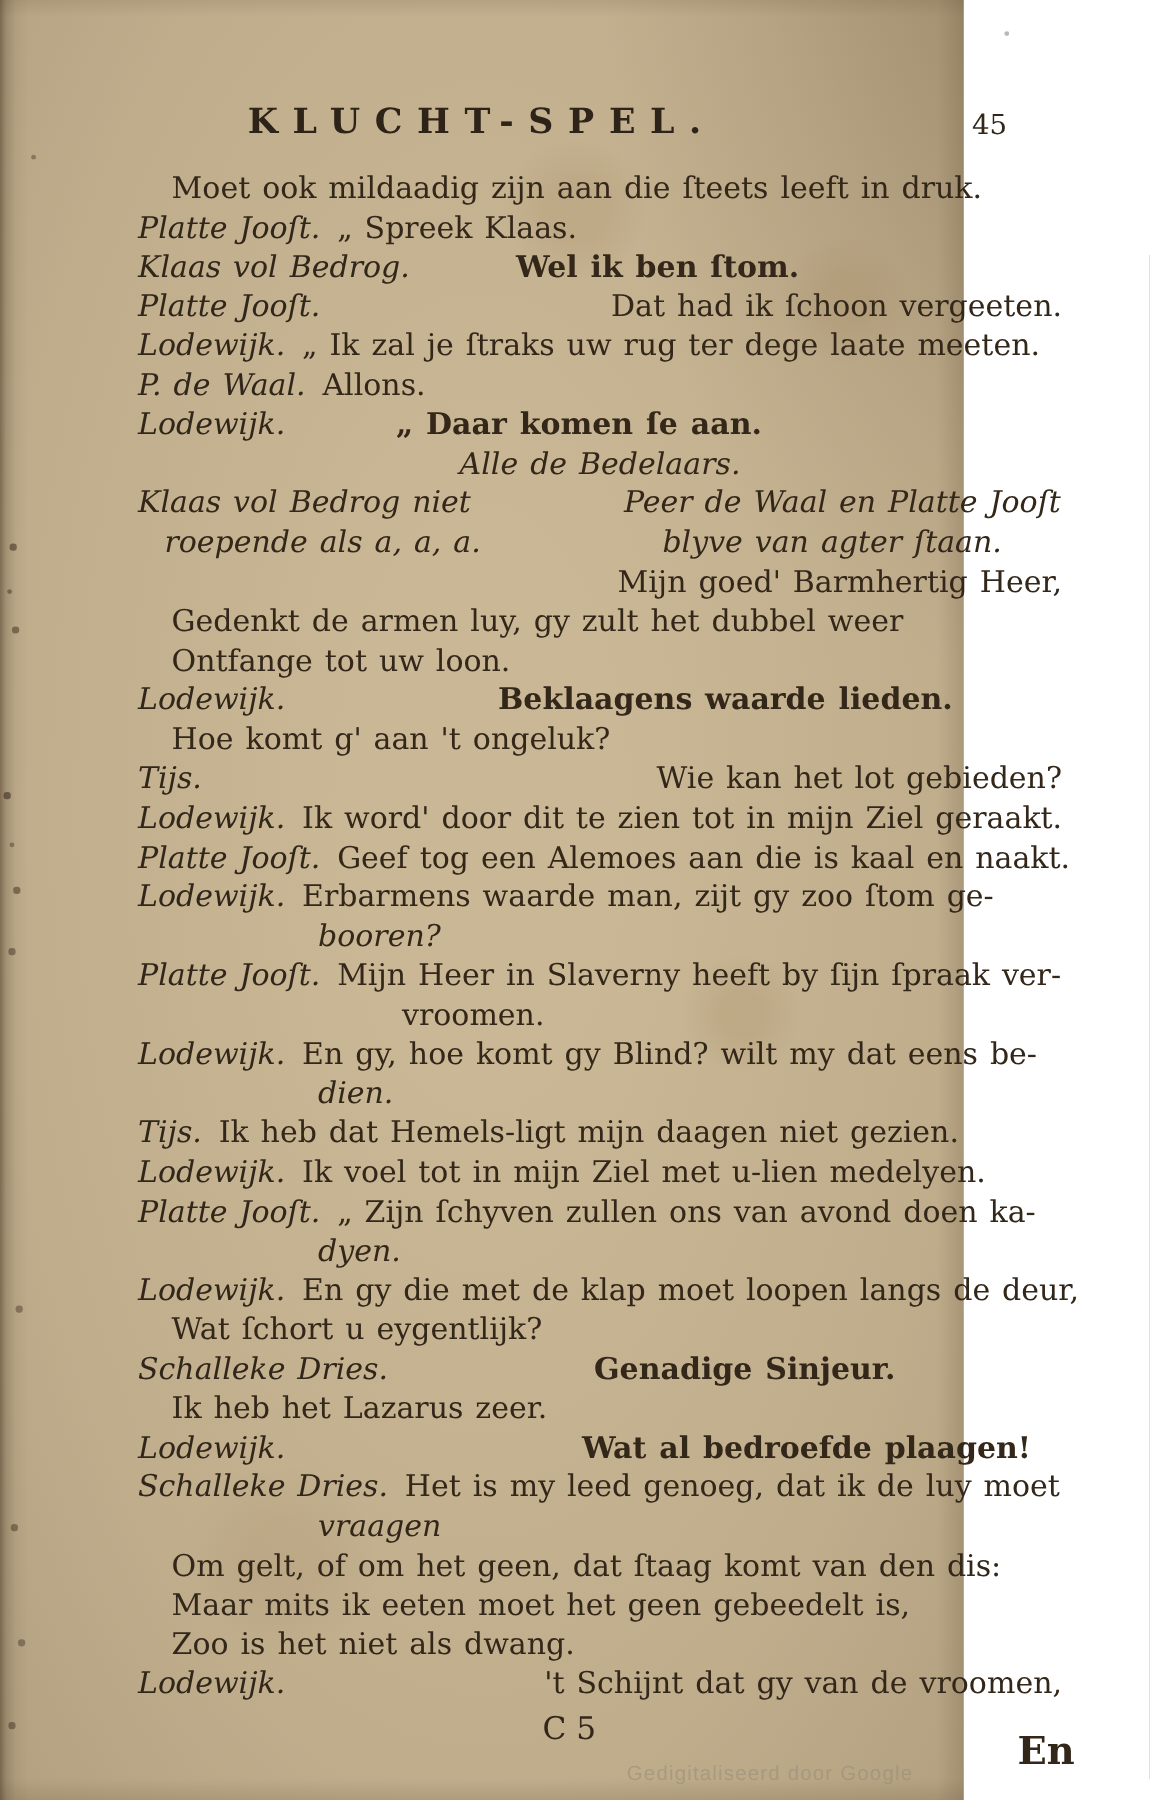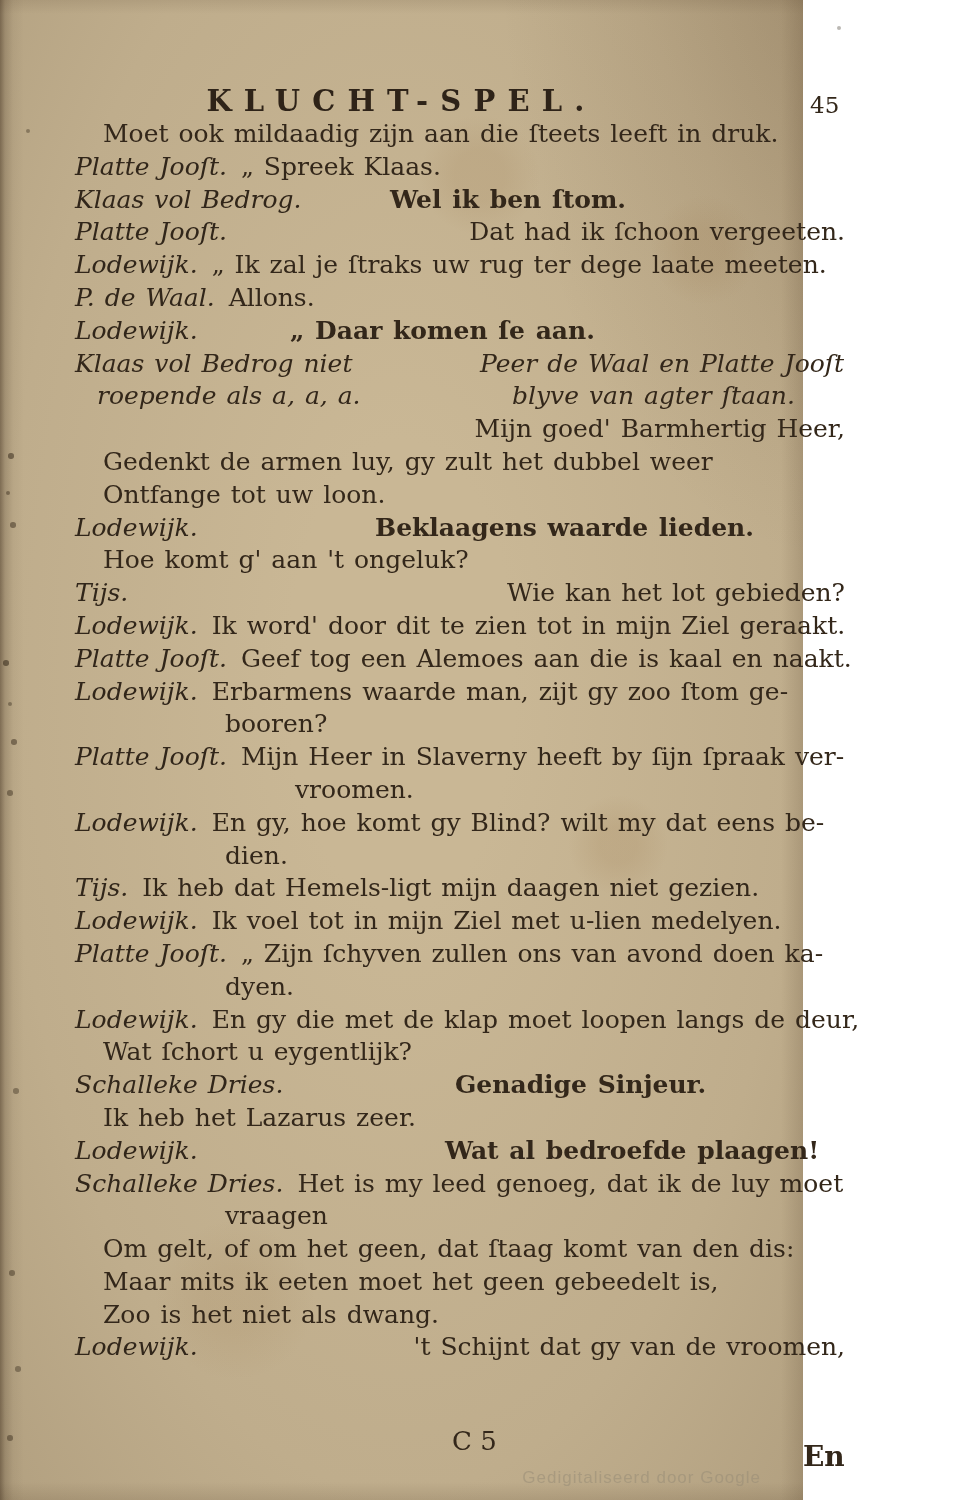--- a/index.html
+++ b/index.html
@@ -15,38 +15,38 @@
       radial-gradient(ellipse at 103% -4%, rgba(90,66,40,0.22), transparent 28%),
       linear-gradient(90deg, rgba(62,45,28,0.50) 0px, rgba(62,45,28,0.22) 5px, rgba(62,45,28,0.06) 13px, transparent 24px),
       linear-gradient(270deg, rgba(80,60,38,0.18) 0px, transparent 22px),
       linear-gradient(0deg, rgba(80,60,38,0.15) 0px, transparent 18px),
       linear-gradient(180deg, rgba(80,60,38,0.12) 0px, transparent 14px),
       radial-gradient(ellipse at 50% 45%, #c9b795 20%, #bfad8c 70%, #b2a080 100%);
   }
   .hdr{margin:0 auto;padding-top:84px;width:770px;text-align:center;
        font-size:29px;font-weight:bold;letter-spacing:0.42em;color:#2e2318;}
   .pgnum{position:absolute;left:810px;top:92px;font-size:23px;font-weight:normal;}
-  .content{position:relative;margin-top:0;padding-left:75px;width:770px;
+  .content{position:relative;margin-top:23px;padding-left:115px;width:770px;
            font-size:25px;line-height:32.8px;word-spacing:2px;}
   .ln{position:relative;min-height:32.8px;white-space:nowrap;}
   .ind{padding-left:28px;}
-  .ind2{padding-left:150px;}
+  .ind2{padding-left:150px;font-style:italic;}
   .ind2b{padding-left:220px;}
   .ctr{text-align:center;font-style:italic;}
   .rt{display:flex;}
   .rt .txt{margin-left:auto;}
   .spk{font-style:italic;margin-right:14px;color:#31261a;}
   .tab .txt{position:absolute;top:0;font-weight:bold;}
   .sd{display:flex;height:65.6px;font-style:italic;}
   .sd .col{line-height:32.8px;}
   .sd .colL{width:405px;}
   .sd .colL .l2{padding-left:22px;}
   .sd .colR .l2{padding-left:32px;}
   .foot-sig{position:absolute;left:452px;top:1426px;font-size:26px;}
-  .foot-catch{position:absolute;left:803px;top:1440px;font-size:28px;font-weight:bold;}
+  .foot-catch{position:absolute;left:848px;top:1440px;font-size:32px;font-weight:bold;}
   .wm{position:absolute;right:42px;bottom:12px;font-size:17px;letter-spacing:1px;
       color:rgba(152,141,118,0.55);font-family:Liberation Sans, sans-serif;}
   .specks{position:absolute;left:0;top:0;width:2px;height:2px;border-radius:50%;
       box-shadow:
         10px 455px 0 2px rgba(45,33,20,.50), 7px 492px 0 1px rgba(45,33,20,.42),
         12px 524px 0 2px rgba(45,33,20,.46), 5px 662px 0 2px rgba(45,33,20,.52),
         9px 703px 0 1px rgba(45,33,20,.38), 13px 741px 0 2px rgba(45,33,20,.46),
         9px 792px 0 2px rgba(45,33,20,.42), 15px 1090px 0 2px rgba(45,33,20,.38),
         11px 1272px 0 2px rgba(45,33,20,.42), 17px 1368px 0 2px rgba(45,33,20,.38),
         9px 1437px 0 2px rgba(45,33,20,.42), 27px 130px 0 1px rgba(45,33,20,.36),
@@ -72,20 +72,21 @@
         <span class="spk">Platte Jooſt.</span>
         <span class="txt">Dat had ik ſchoon vergeeten.</span>
       </div>
 
     <div class="ln"><span class="spk">Lodewijk.</span><span class="txt">„ Ik zal je ſtraks uw rug ter dege laate meeten.</span></div>
 
     <div class="ln"><span class="spk">P. de Waal.</span><span class="txt">Allons.</span></div>
 
     <div class="ln tab"><span class="spk">Lodewijk.</span><span class="txt" style="left:215px">„ Daar komen ſe aan.</span></div>
 
+    <div class="ln ctr"><span class="txt">Alle de Bedelaars.</span></div>
 
     <div class="sd">
       <div class="col colL">
         <div class="l1">Klaas vol Bedrog niet</div>
         <div class="l2">roepende als a, a, a.</div>
       </div>
       <div class="col colR">
         <div class="l1">Peer de Waal en Platte Jooſt</div>
         <div class="l2">blyve van agter ſtaan.</div>
       </div>

